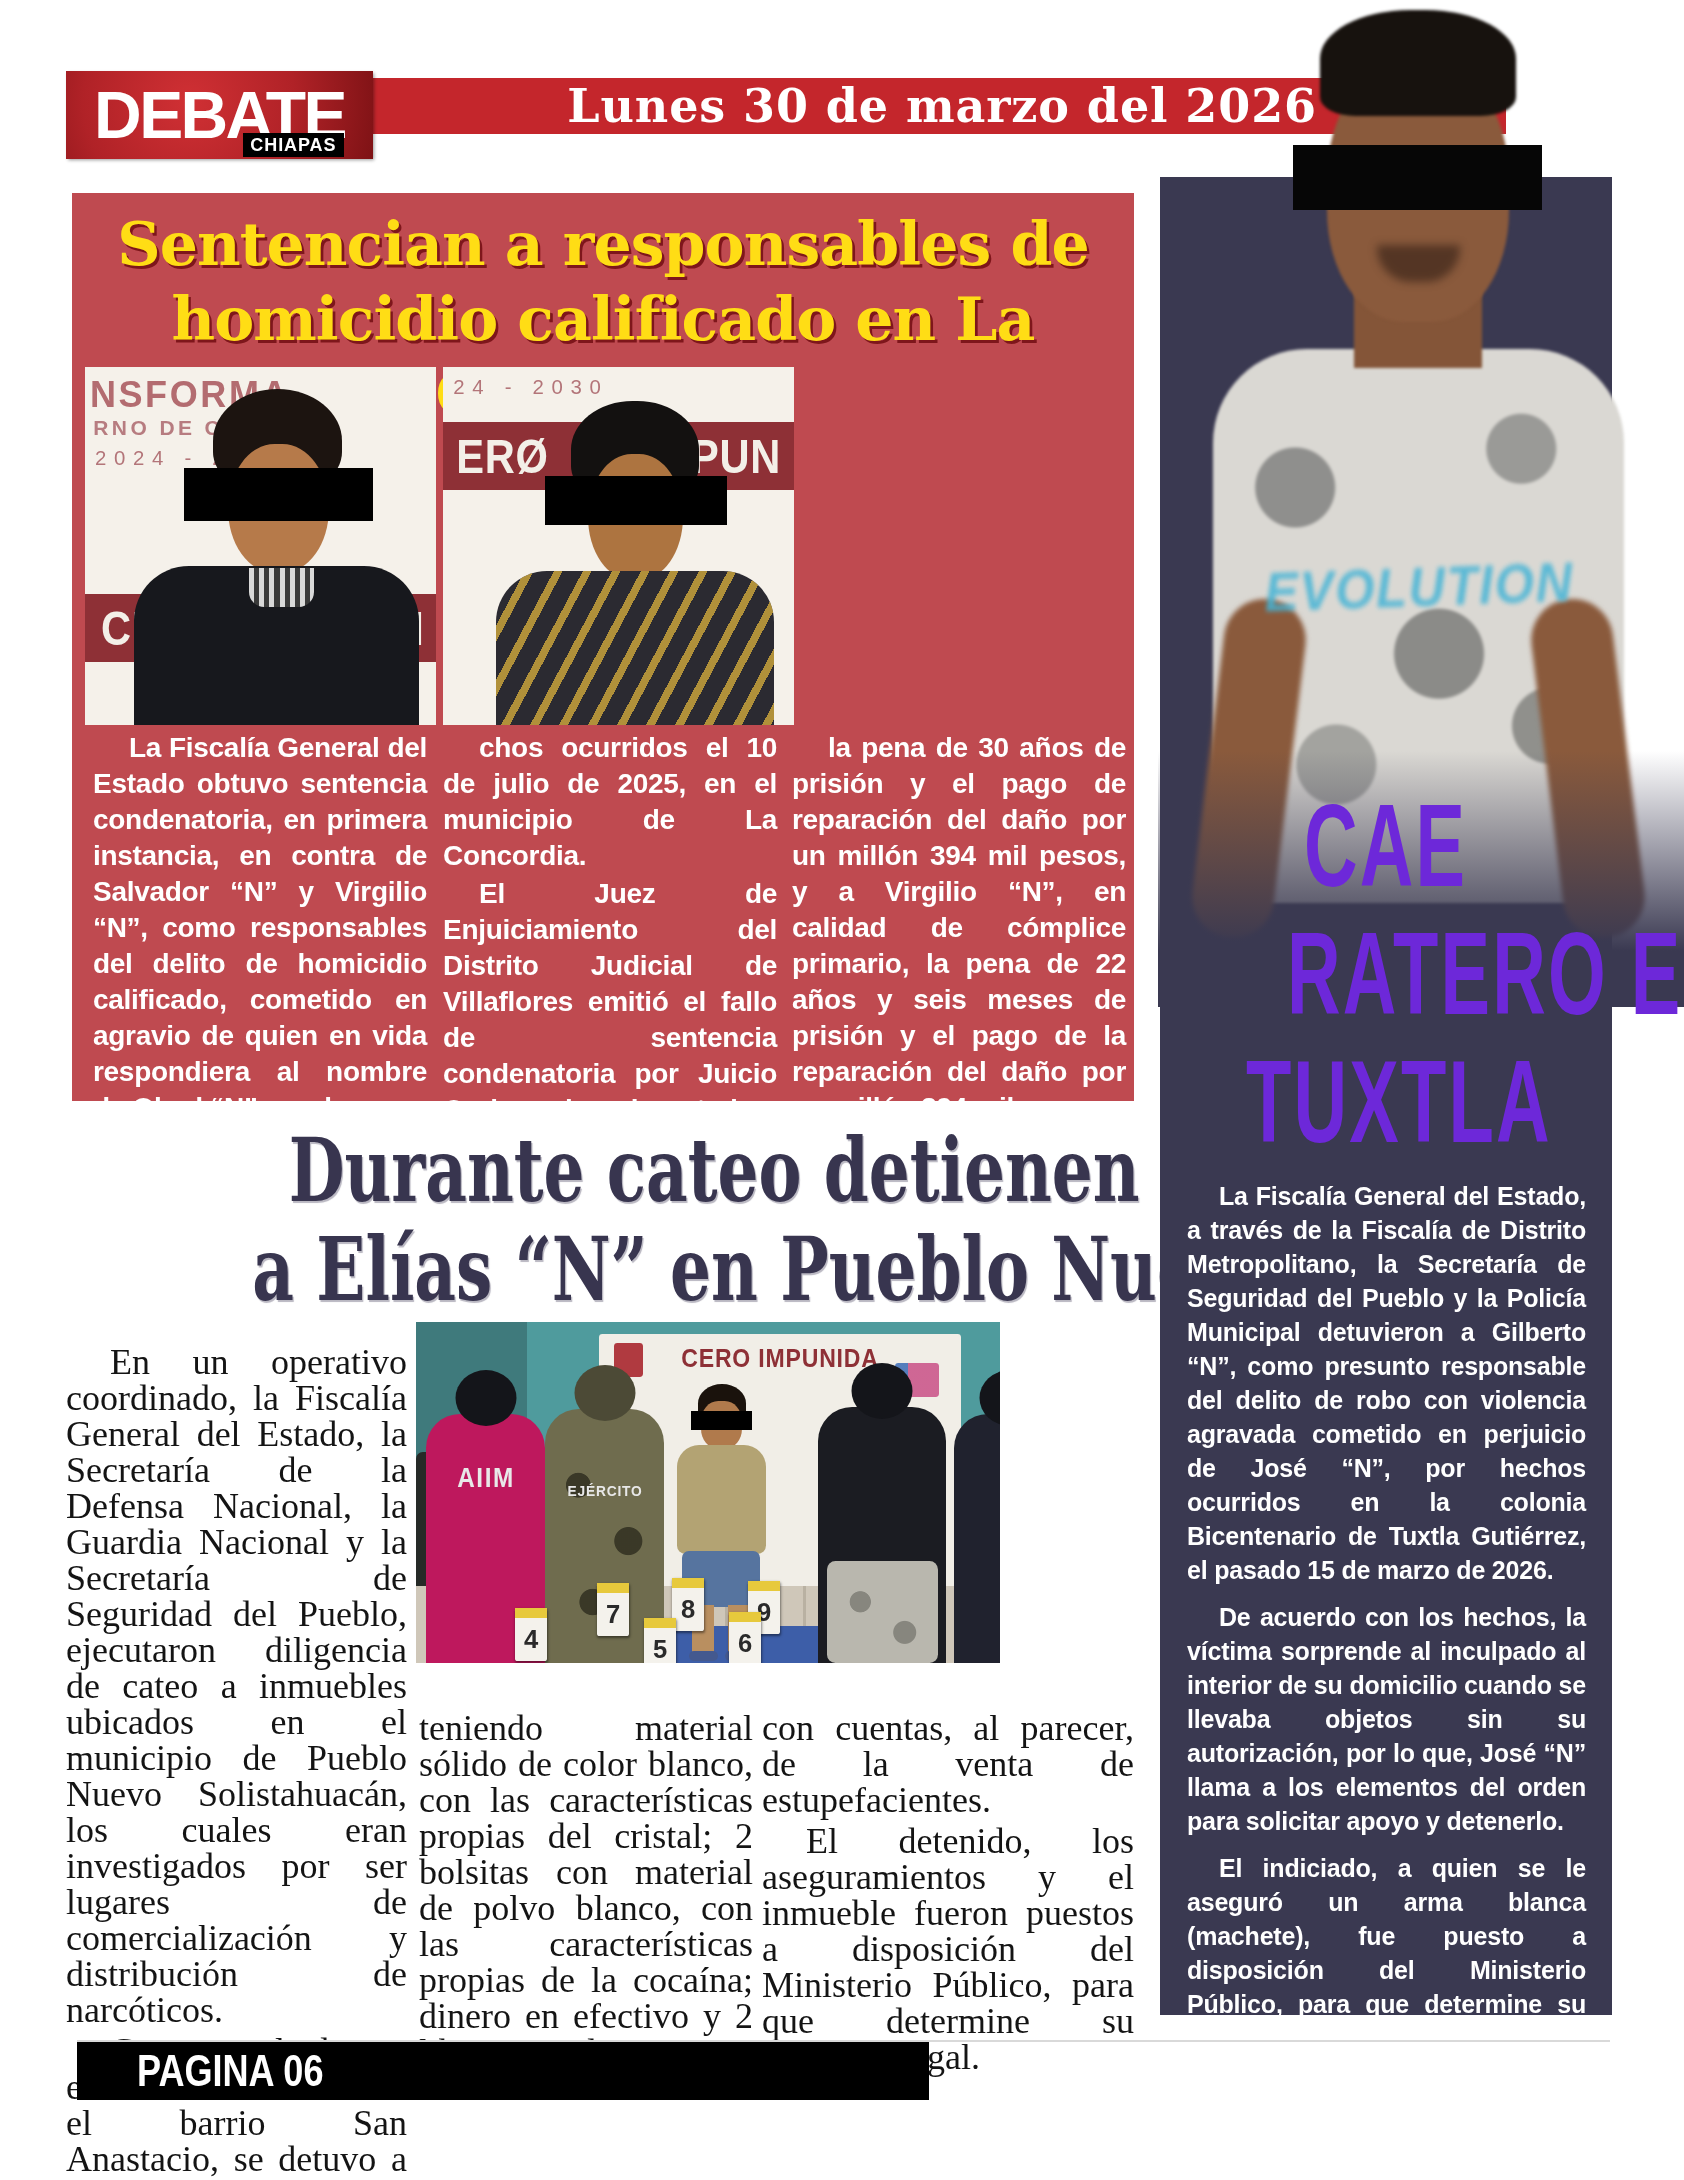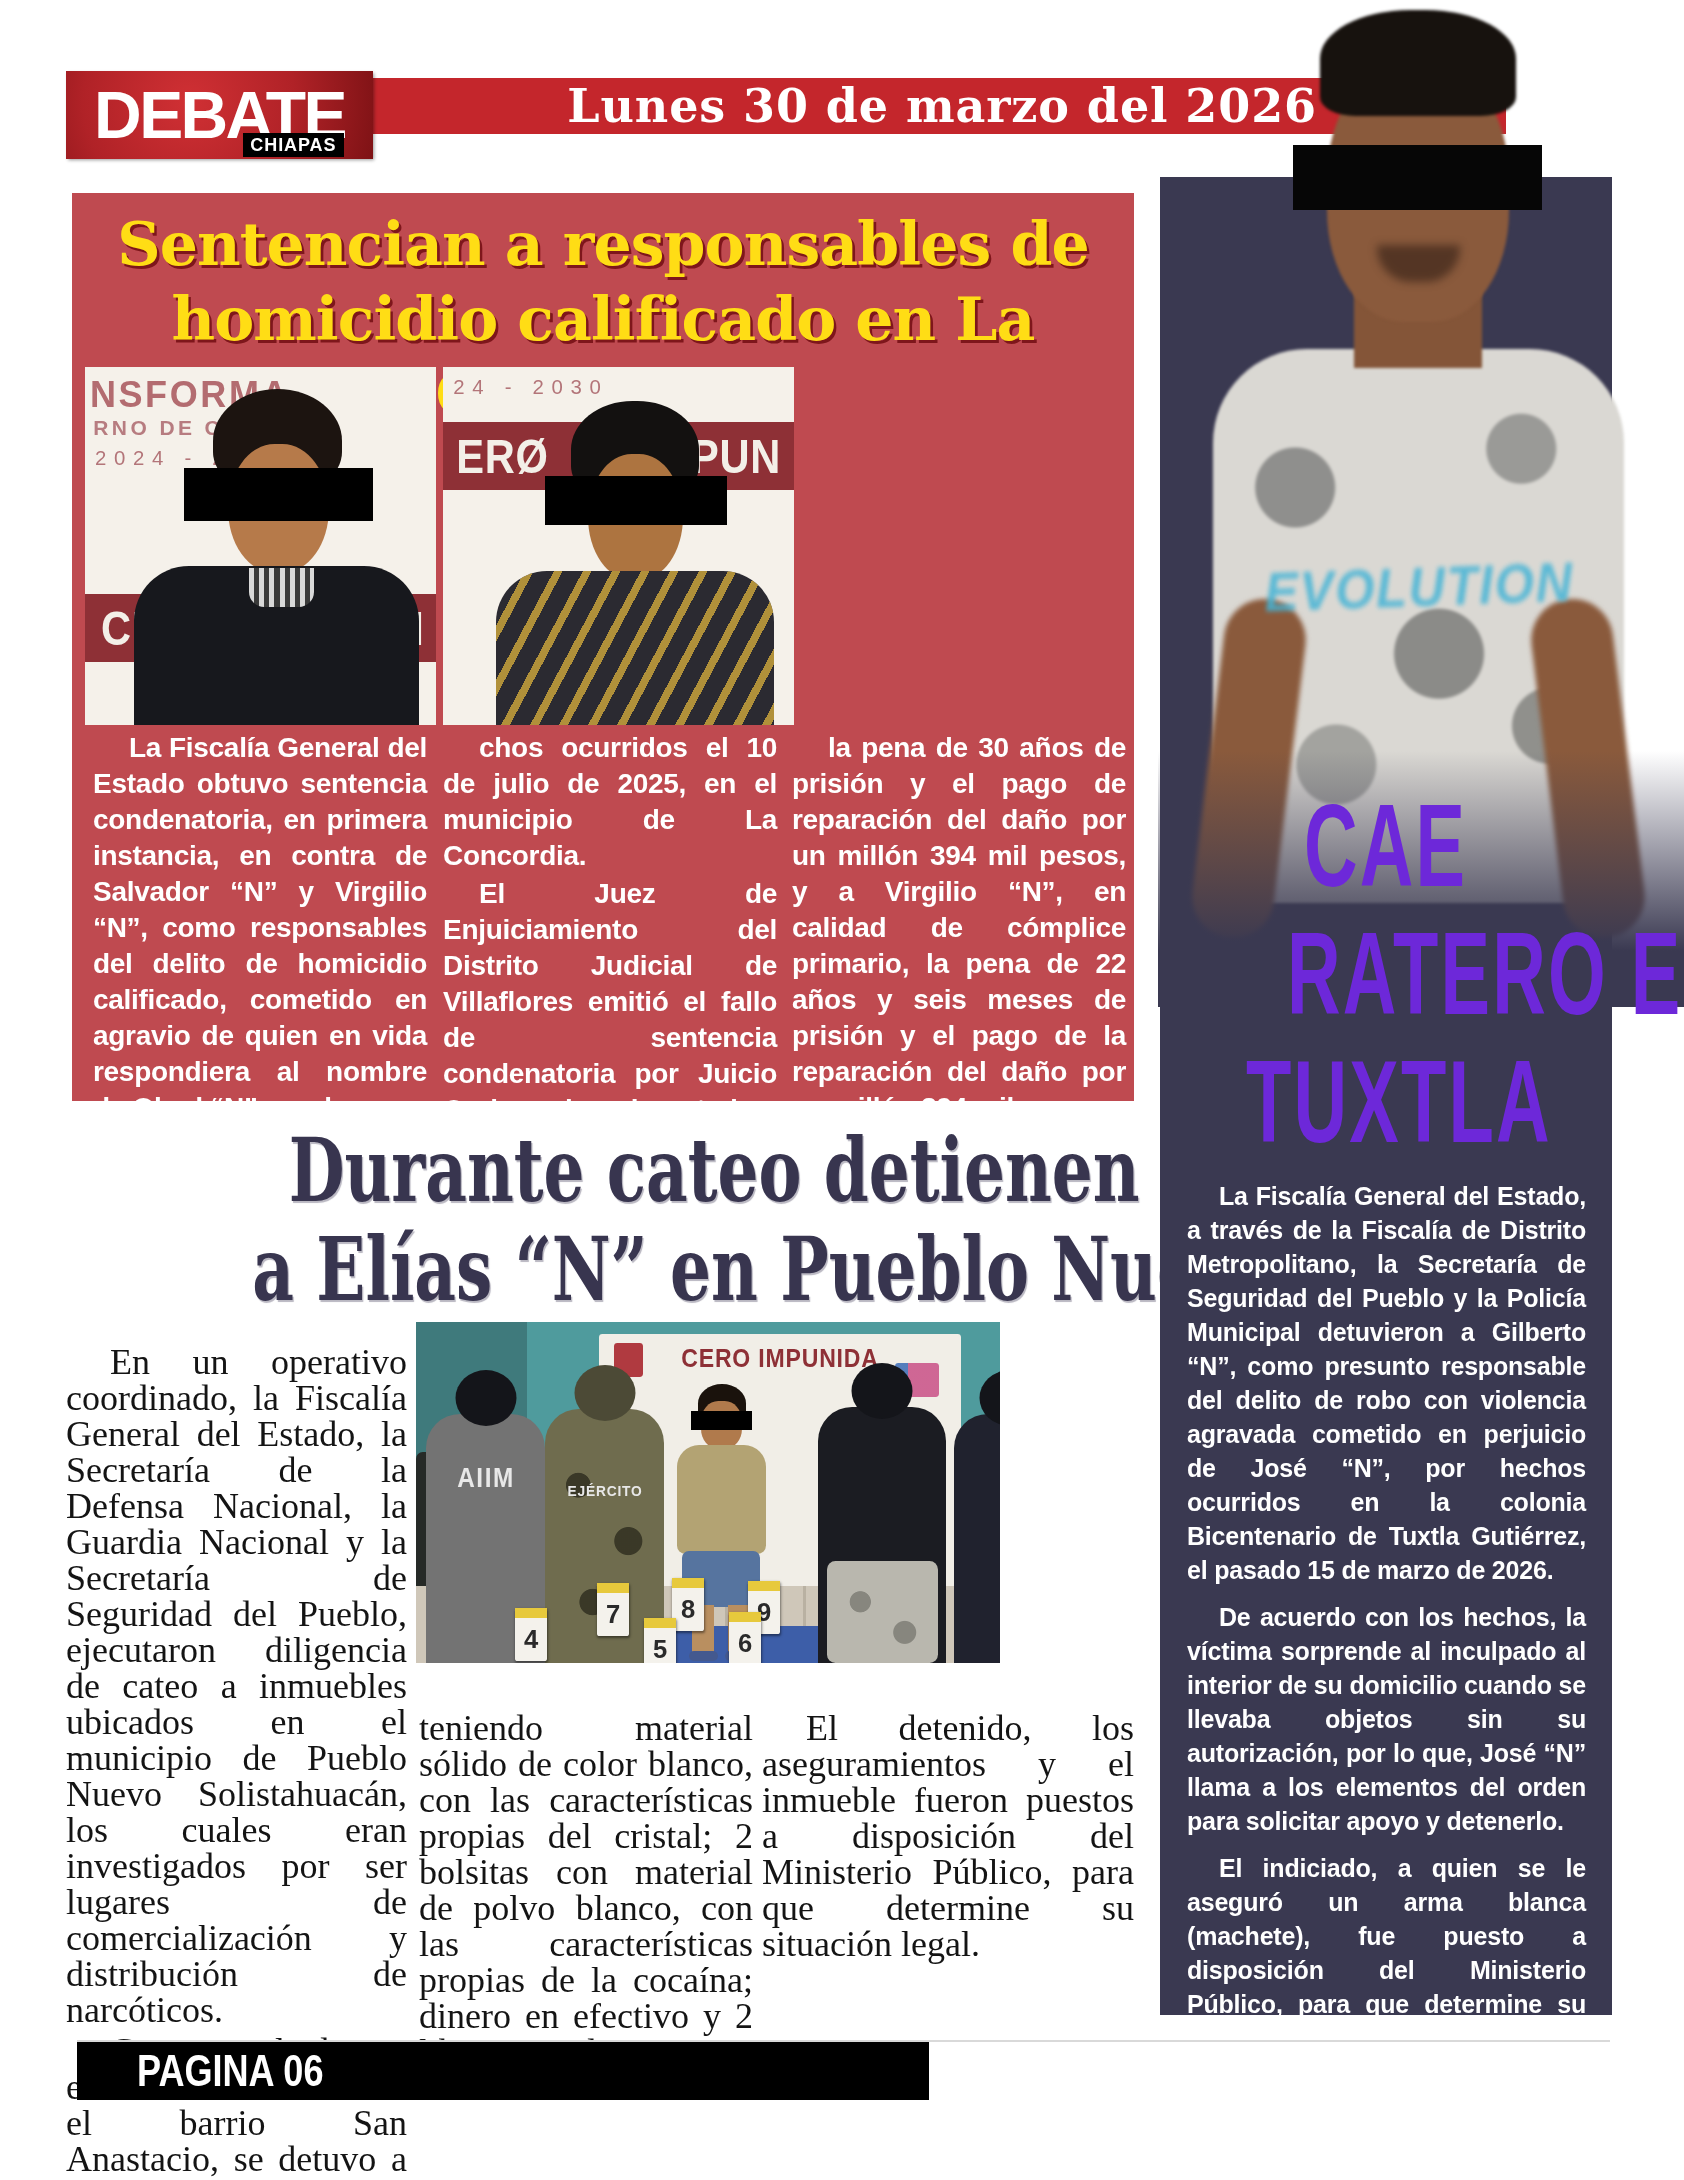--- a/index.html
+++ b/index.html
@@ -78,21 +78,21 @@
   .ph3-banner{position:absolute;left:183px;top:12px;width:362px;height:256px;background:#f1eee7;border-radius:3.4px;}
   .ph3-banner-text{position:absolute;left:50%;top:10.2px;transform:translateX(-50%) scaleX(.9);
              color:#8e3036;font-weight:bold;font-size:25.6px;letter-spacing:0.9px;white-space:nowrap;}
   .ph3-logo-l{position:absolute;left:15.3px;top:8.5px;width:29px;height:34px;background:#b03a40;border-radius:3.4px;}
   .ph3-logo-r{position:absolute;right:22px;top:29px;width:44px;height:34px;
              background:linear-gradient(90deg,#3a6ab5 0 30%,#c94f86 30% 100%);border-radius:3.4px;opacity:.85;}
   .ph3-tarp{position:absolute;left:111px;bottom:0;width:366px;height:37px;background:#3d5ea8;}
   .fig{position:absolute;border-radius:34px 34px 0 0;}
   .fig .head{position:absolute;left:50%;transform:translateX(-50%);top:-44px;width:61px;height:56px;
              background:#14151a;border-radius:50%;}
-  .f1{left:10.2px;top:92px;width:119px;height:249px;background:#737373;}
+  .f1{left:10.2px;top:92px;width:119px;height:249px;background:#be185d;}
   .f2{left:129px;top:87px;width:119px;height:254px;background:#6f6c4e;}
   .f2::after{content:"";position:absolute;inset:0;border-radius:34px 34px 0 0;
              background:radial-gradient(circle at 28% 30%,rgba(45,44,30,.8) 0 12px,transparent 12.8px),
                         radial-gradient(circle at 70% 52%,rgba(45,44,30,.8) 0 13.6px,transparent 14.5px),
                         radial-gradient(circle at 40% 76%,rgba(45,44,30,.8) 0 12.8px,transparent 13.6px);}
   .f2 .head{background:#4c4a36;}
   .vest-label{position:absolute;left:50%;transform:translateX(-50%) scaleX(.9);top:49px;color:#e8e8e8;
              font-weight:bold;font-size:27px;letter-spacing:1.7px;z-index:2;}
   .vest-label.small{top:73px;font-size:15.3px;letter-spacing:0.9px;}
   .f4{left:402px;top:85px;width:128px;height:256px;background:#1b1c22;}
@@ -279,20 +279,21 @@
     <div class="marker m9">9</div>
     <div class="marker m4">4</div>
     <div class="marker m5">5</div>
     <div class="marker m6">6</div>
   </div>
 
   <div class="serifcol a2-mid">
     <p>teniendo material sólido de color blanco, con las características propias del cristal; 2 bolsitas con material de polvo blanco, con las características propias de la cocaína; dinero en efectivo y 2 libretas medianas</p>
   </div>
   <div class="serifcol a2-right">
+    <p>con cuentas, al parecer, de la venta de estupefacientes.</p>
     <p class="ind">El detenido, los aseguramientos y el inmueble fueron puestos a disposición del Ministerio Público, para que determine su situación legal.</p>
   </div>
 
   <div class="sb-panel"></div>
   <div class="sb-photo">
     <div class="sb-torso"></div>
     <span class="sb-shirt-text">EVOLUTION</span>
     <div class="sb-arm l"></div>
     <div class="sb-arm r"></div>
     <div class="sb-neck"></div>

